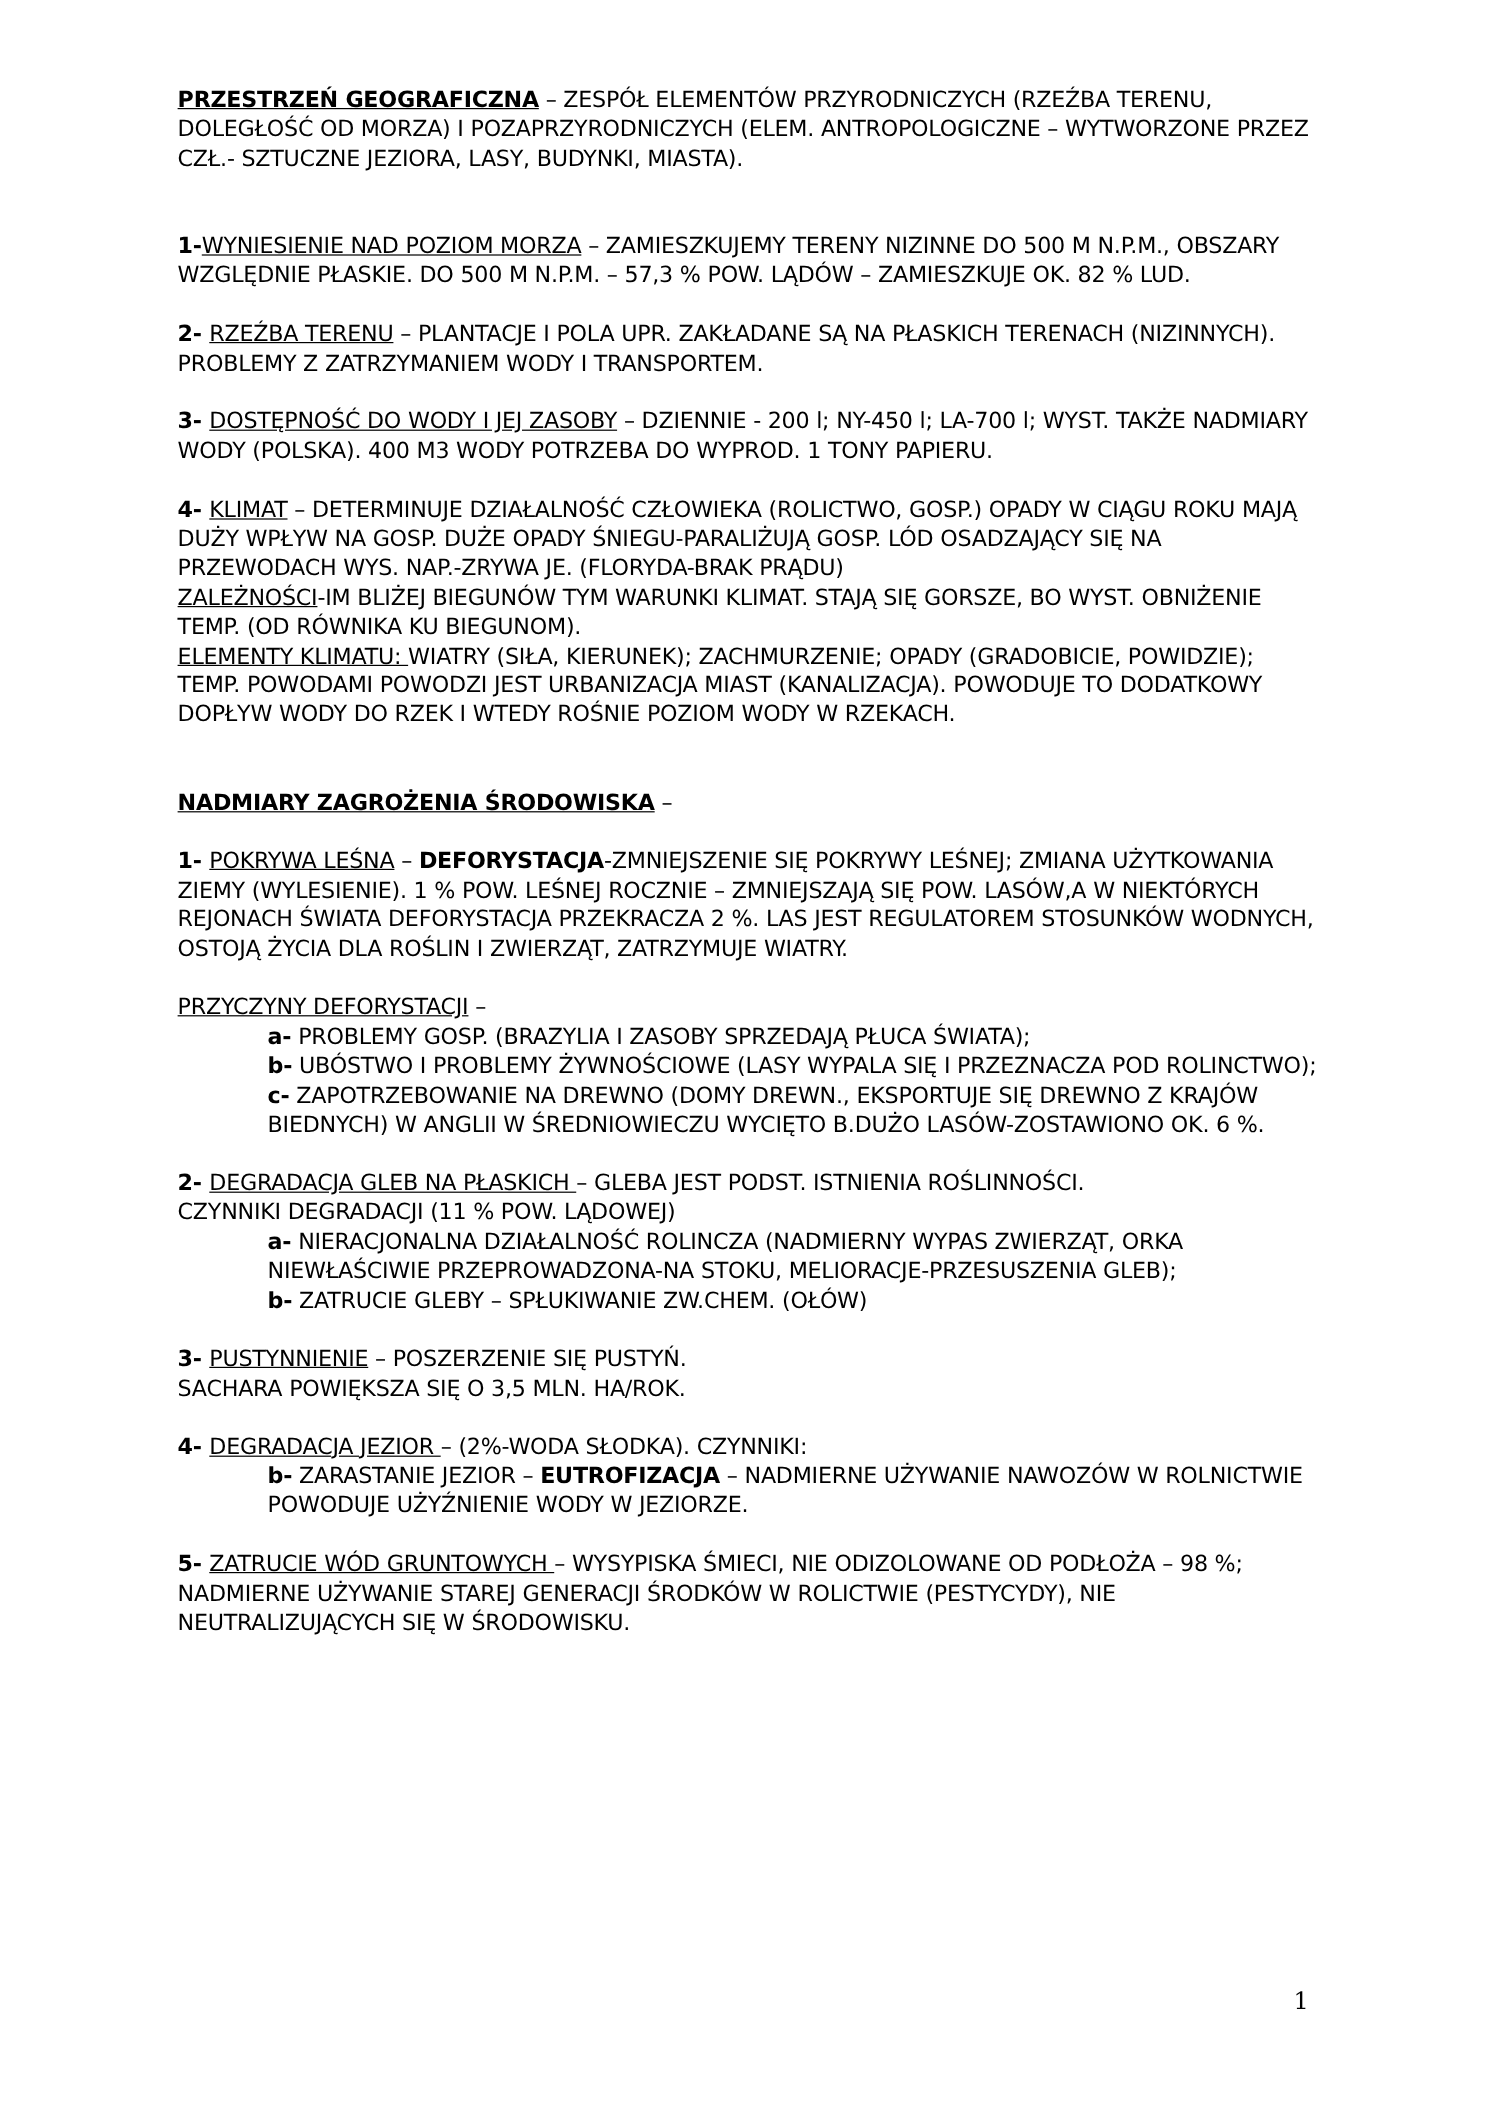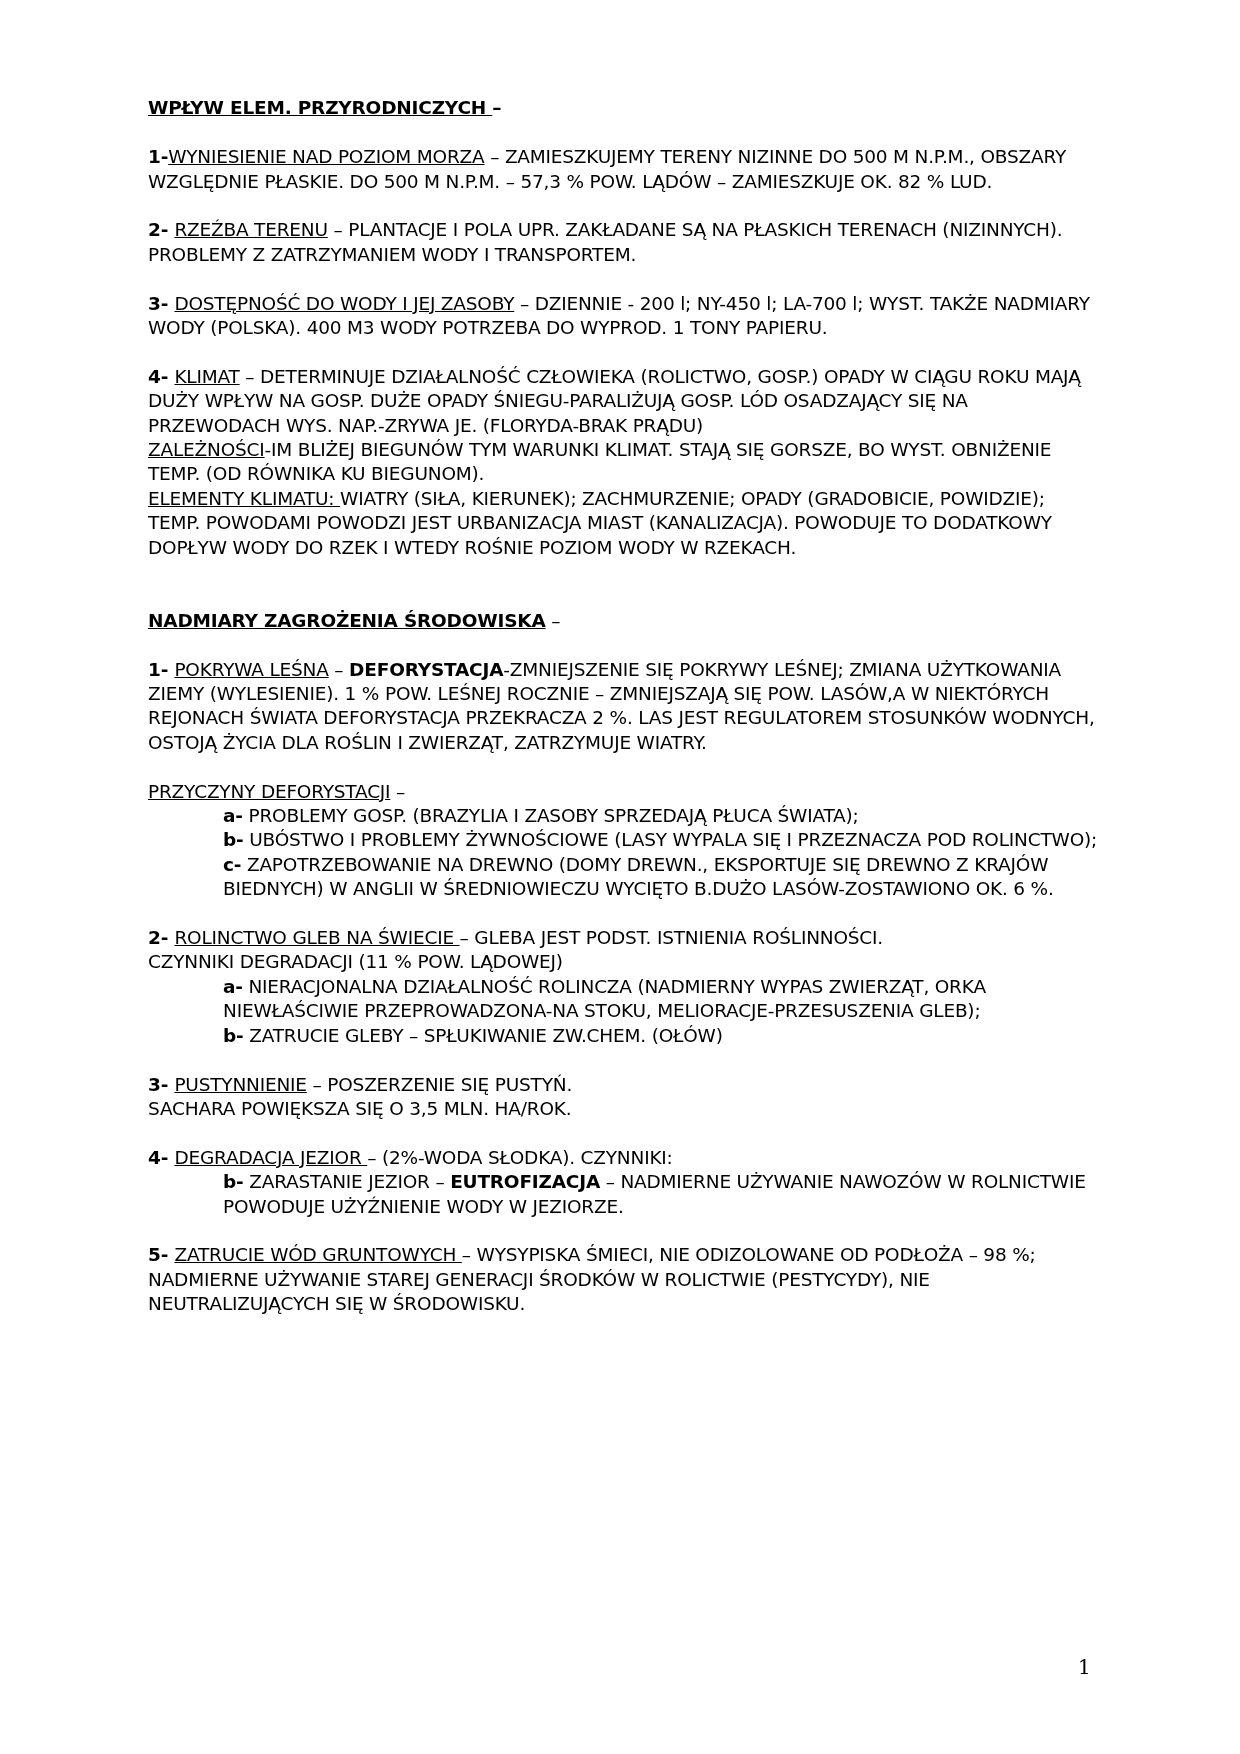--- a/index.html
+++ b/index.html
@@ -13,23 +13,23 @@
   .b { font-weight:bold; }
   .u { text-decoration:underline; }
   .ind { padding-left:75px; }
   .pagenum { position:absolute; left:1078px; top:1655px; font-family:"DejaVu Serif", serif; font-size:20px; }
 </style>
 </head>
 <body>
 
 <div class="page">
 
+  <p><span class="b u">PRZESTRZEŃ GEOGRAFICZNA</span><span> – ZESPÓŁ ELEMENTÓW PRZYRODNICZYCH (RZEŹBA TERENU, DOLEGŁOŚĆ OD MORZA) I POZAPRZYRODNICZYCH (ELEM. ANTROPOLOGICZNE – WYTWORZONE PRZEZ CZŁ.- SZTUCZNE JEZIORA, LASY, BUDYNKI, MIASTA).</span></p>
   <div class="gap"></div>
 
-  <p><span class="b u">WPŁYW ELEM. PRZYRODNICZYCH </span><span class="b">–</span></p>
   <div class="gap"></div>
 
   <p><span class="b">1-</span><span class="u">WYNIESIENIE NAD POZIOM MORZA</span><span> – ZAMIESZKUJEMY TERENY NIZINNE DO 500 M N.P.M., OBSZARY WZGLĘDNIE PŁASKIE. DO 500 M N.P.M. – 57,3 % POW. LĄDÓW – ZAMIESZKUJE OK. 82 % LUD.</span></p>
   <div class="gap"></div>
 
   <p><span class="b">2- </span><span class="u">RZEŹBA TERENU</span><span> – PLANTACJE I POLA UPR. ZAKŁADANE SĄ NA PŁASKICH TERENACH (NIZINNYCH). PROBLEMY Z ZATRZYMANIEM WODY I TRANSPORTEM.</span></p>
   <div class="gap"></div>
 
   <p><span class="b">3- </span><span class="u">DOSTĘPNOŚĆ DO WODY I JEJ ZASOBY</span><span> – DZIENNIE - 200 l; NY-450 l; LA-700 l; WYST. TAKŻE NADMIARY WODY (POLSKA). 400 M3 WODY POTRZEBA DO WYPROD. 1 TONY PAPIERU.</span></p>
   <div class="gap"></div>
@@ -44,21 +44,21 @@
 
   <p><span class="b">1- </span><span class="u">POKRYWA LEŚNA</span><span> – </span><span class="b">DEFORYSTACJA</span><span>-ZMNIEJSZENIE SIĘ POKRYWY LEŚNEJ; ZMIANA UŻYTKOWANIA ZIEMY (WYLESIENIE). 1 % POW. LEŚNEJ ROCZNIE – ZMNIEJSZAJĄ SIĘ POW. LASÓW,A W NIEKTÓRYCH REJONACH ŚWIATA DEFORYSTACJA PRZEKRACZA 2 %. LAS JEST REGULATOREM STOSUNKÓW WODNYCH, OSTOJĄ ŻYCIA DLA ROŚLIN I ZWIERZĄT, ZATRZYMUJE WIATRY.</span></p>
   <div class="gap"></div>
 
   <p><span class="u">PRZYCZYNY DEFORYSTACJI</span><span> –</span></p>
   <p class="ind"><span class="b">a-</span><span> PROBLEMY GOSP. (BRAZYLIA I ZASOBY SPRZEDAJĄ PŁUCA ŚWIATA);</span></p>
   <p class="ind"><span class="b">b-</span><span> UBÓSTWO I PROBLEMY ŻYWNOŚCIOWE (LASY WYPALA SIĘ I PRZEZNACZA POD ROLINCTWO);</span></p>
   <p class="ind"><span class="b">c-</span><span> ZAPOTRZEBOWANIE NA DREWNO (DOMY DREWN., EKSPORTUJE SIĘ DREWNO Z KRAJÓW BIEDNYCH) W ANGLII W ŚREDNIOWIECZU WYCIĘTO B.DUŻO LASÓW-ZOSTAWIONO OK. 6 %.</span></p>
   <div class="gap"></div>
 
-  <p><span class="b">2- </span><span class="u">ROLINCTWO GLEB NA ŚWIECIE </span><span>– GLEBA JEST PODST. ISTNIENIA ROŚLINNOŚCI.</span></p>
+  <p><span class="b">2- </span><span class="u">DEGRADACJA GLEB NA PŁASKICH </span><span>– GLEBA JEST PODST. ISTNIENIA ROŚLINNOŚCI.</span></p>
   <p>CZYNNIKI DEGRADACJI (11 % POW. LĄDOWEJ)</p>
   <p class="ind"><span class="b">a-</span><span> NIERACJONALNA DZIAŁALNOŚĆ ROLINCZA (NADMIERNY WYPAS ZWIERZĄT, ORKA NIEWŁAŚCIWIE PRZEPROWADZONA-NA STOKU, MELIORACJE-PRZESUSZENIA GLEB);</span></p>
   <p class="ind"><span class="b">b-</span><span> ZATRUCIE GLEBY – SPŁUKIWANIE ZW.CHEM. (OŁÓW)</span></p>
   <div class="gap"></div>
 
   <p><span class="b">3- </span><span class="u">PUSTYNNIENIE</span><span> – POSZERZENIE SIĘ PUSTYŃ.</span></p>
   <p>SACHARA POWIĘKSZA SIĘ O 3,5 MLN. HA/ROK.</p>
   <div class="gap"></div>
 
   <p><span class="b">4- </span><span class="u">DEGRADACJA JEZIOR </span><span>– (2%-WODA SŁODKA). CZYNNIKI:</span></p>

